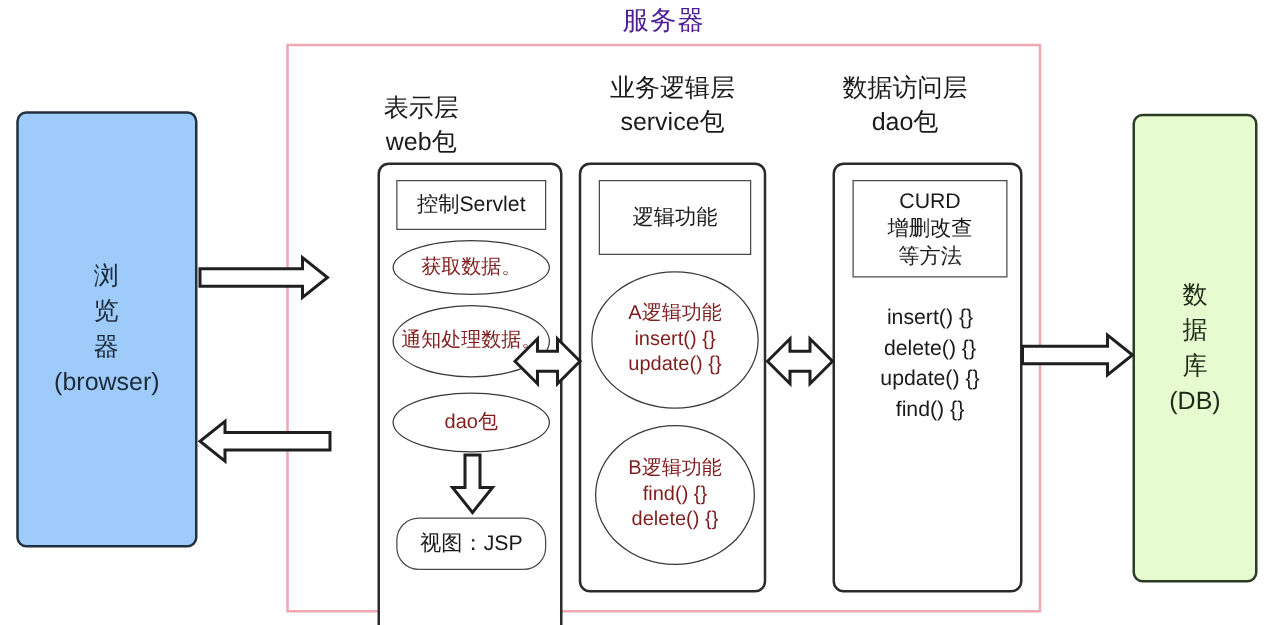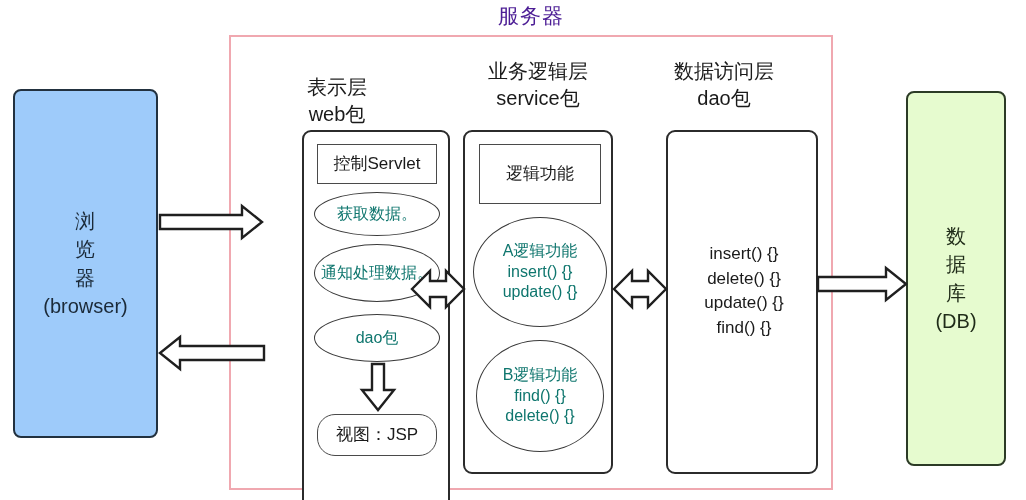--- a/index.html
+++ b/index.html
@@ -63,21 +63,21 @@
     position:absolute;box-sizing:border-box;
     background:#ffffff;border:1.6px solid #4a4a4a;
     display:flex;align-items:center;justify-content:center;
     text-align:center;font-size:17px;line-height:1.3;color:#1a1a1a;
   }
 
   .ellipse{
     position:absolute;box-sizing:border-box;
     background:#ffffff;border:1.6px solid #3a3a3a;border-radius:50%;
     display:flex;align-items:center;justify-content:center;
-    text-align:center;font-size:16px;line-height:1.28;color:#0f766e;
+    text-align:center;font-size:16px;line-height:1.28;color:#7f1d1d;
     padding:0 6px;
   }
 
   .plain-text{
     position:absolute;text-align:center;font-size:17px;line-height:1.45;
     color:#1a1a1a;
   }
 
   
   .arrow{position:absolute;}
@@ -149,20 +149,23 @@
 find() {}
 delete() {}</div>
   </div>
 
   <div class="layer-title" style="left:648px;top:58px;width:152px;">
     <span>数据访问层</span>
     <span class="l2">dao包</span>
   </div>
 
   <div class="layer-box" style="left:666px;top:130px;width:152px;height:344px;">
+    <div class="inner-rect" style="left:14px;top:12px;width:124px;height:78px;white-space:pre-line;">CURD
+增删改查
+等方法</div>
 
     <div class="plain-text" style="left:6px;top:110px;width:140px;white-space:pre-line;">insert() {}
 delete() {}
 update() {}
 find() {}</div>
   </div>
 
   <div class="arrow" style="left:160px;top:206px;">
     <svg width="104" height="32" viewBox="0 0 104 32">
       <polygon points="0,9 82,9 82,0 102,16 82,32 82,23 0,23"></polygon>

